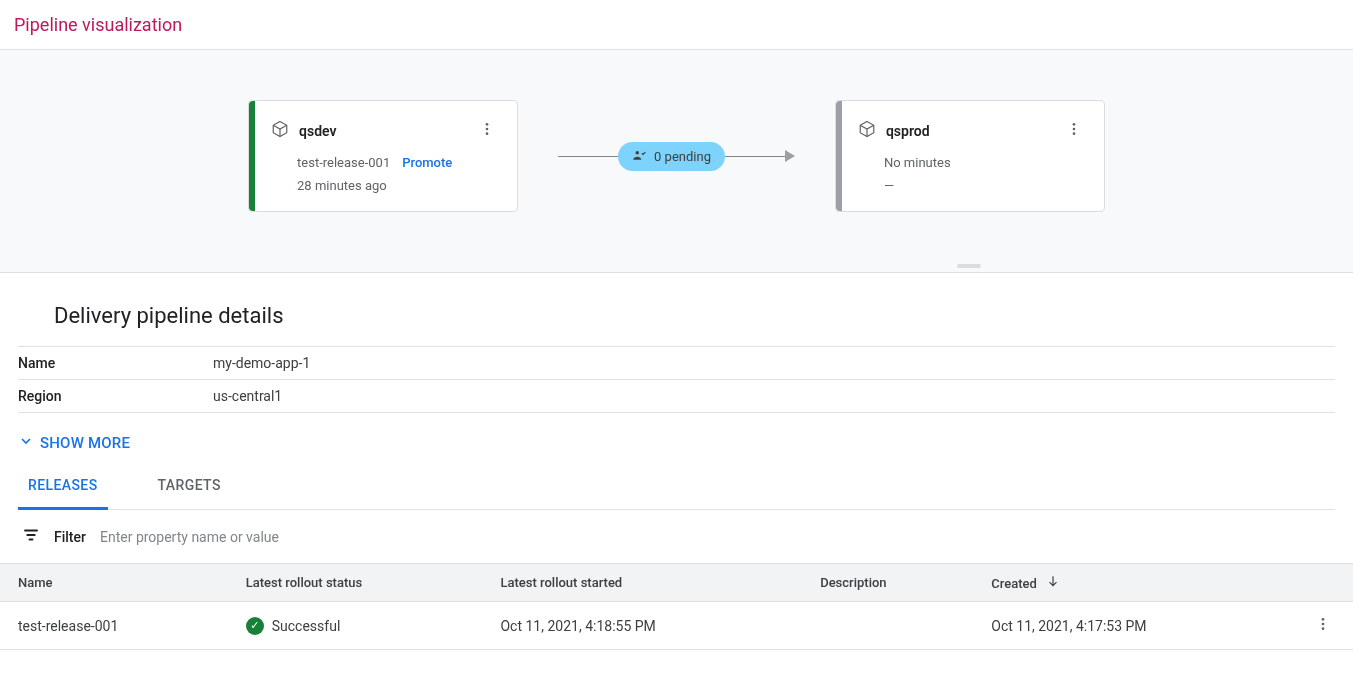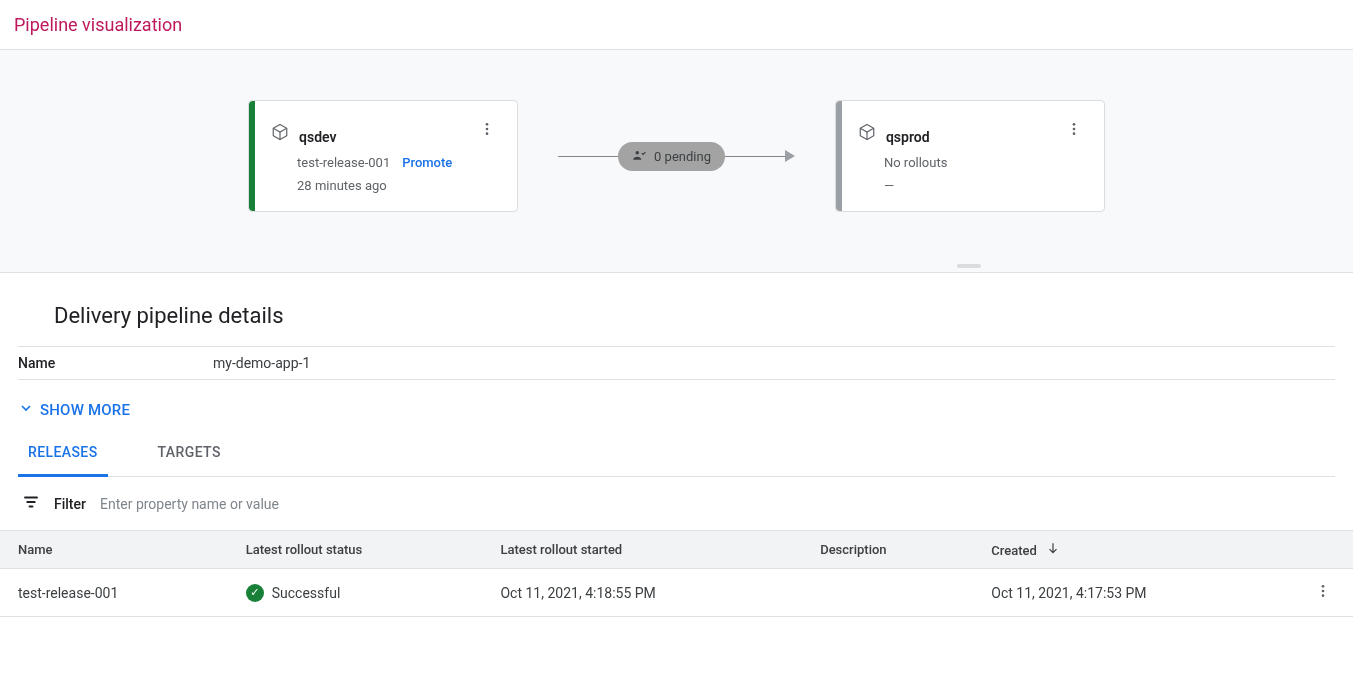--- a/index.html
+++ b/index.html
@@ -36,21 +36,21 @@
     .stage-card .accent {
       position: absolute;
       left: 0; top: 0; bottom: 0;
       width: 6px;
       border-radius: 4px 0 0 4px;
     }
     .stage-card.green .accent { background: #188038; }
     .stage-card.gray .accent { background: #9aa0a6; }
     .stage-head {
       display: flex;
-      align-items: flex-end;
+      align-items: center;
       gap: 10px;
       margin-bottom: 10px;
     }
     .hex-icon {
       color: #5f6368;
       flex-shrink: 0;
     }
     .stage-name {
       font-weight: 600;
       font-size: 14px;
@@ -82,21 +82,21 @@
     .connector {
       display: flex;
       align-items: center;
     }
     .line {
       height: 1px;
       background: #80868b;
       width: 60px;
     }
     .pending-pill {
-      background: #a3a3a3;
+      background: #7dd3fc;
       border-radius: 16px;
       padding: 6px 14px;
       display: flex;
       align-items: center;
       gap: 8px;
       font-size: 13px;
       color: #3c4043;
     }
     .arrow-head {
       width: 0; height: 0;
@@ -283,35 +283,39 @@
       <span class="more-btn">
         <svg width="16" height="16" viewBox="0 0 24 24" fill="currentColor">
             <circle cx="12" cy="5" r="2"></circle>
             <circle cx="12" cy="12" r="2"></circle>
             <circle cx="12" cy="19" r="2"></circle>
           </svg>
       </span>
     </div>
     <div class="stage-body">
       <div class="stage-row">
-        <span>No rollouts</span>
+        <span>No minutes</span>
       </div>
       <div>—</div>
     </div>
   </div>
 
   <div class="drag-handle"></div>
 </div>
 
 <div class="details-section">
   <div class="details-title">Delivery pipeline details</div>
   <div>
     <div class="kv-row">
       <div class="kv-key">Name</div>
       <div class="kv-val">my-demo-app-1</div>
+    </div>
+    <div class="kv-row">
+      <div class="kv-key">Region</div>
+      <div class="kv-val">us-central1</div>
     </div>
   </div>
   <div class="show-more">
     <span>
       <svg width="16" height="16" viewBox="0 0 24 24" fill="none" stroke="currentColor" stroke-width="2.5">
           <path d="M6 9l6 6 6-6"></path>
         </svg>
     </span>
     <span>SHOW MORE</span>
   </div>

